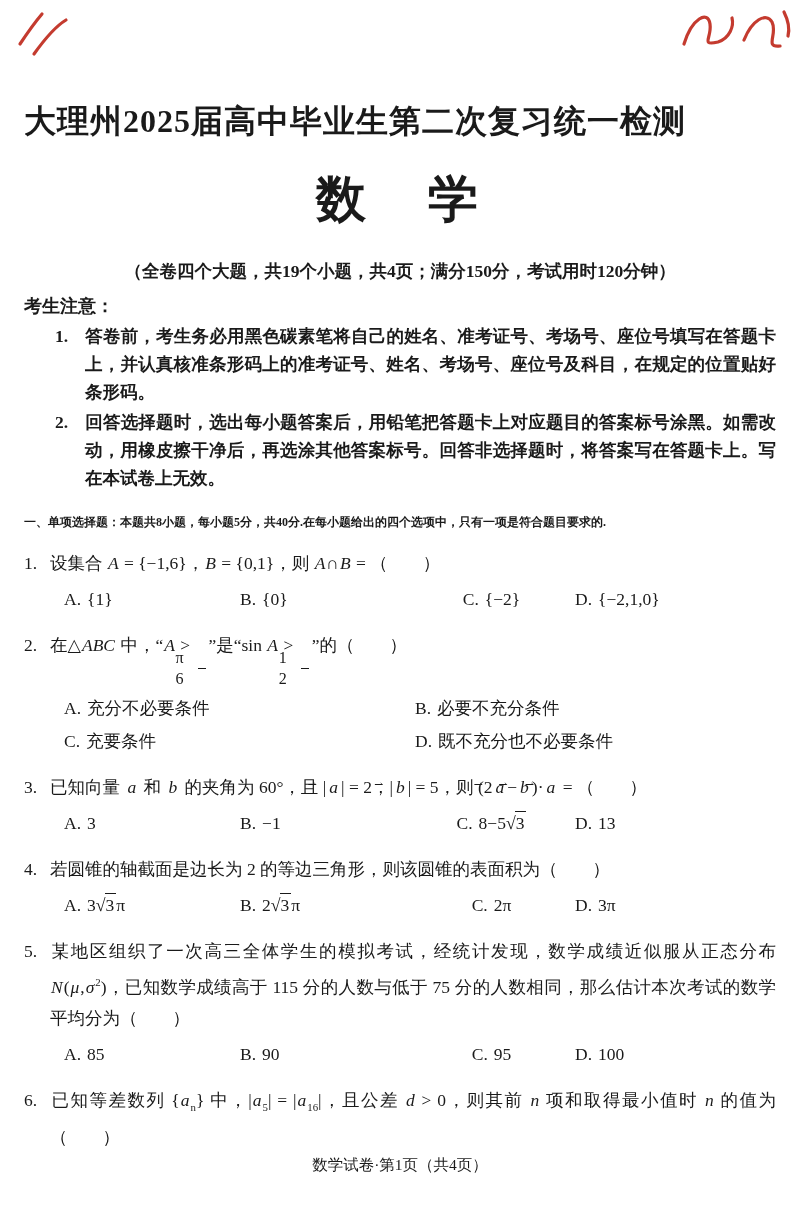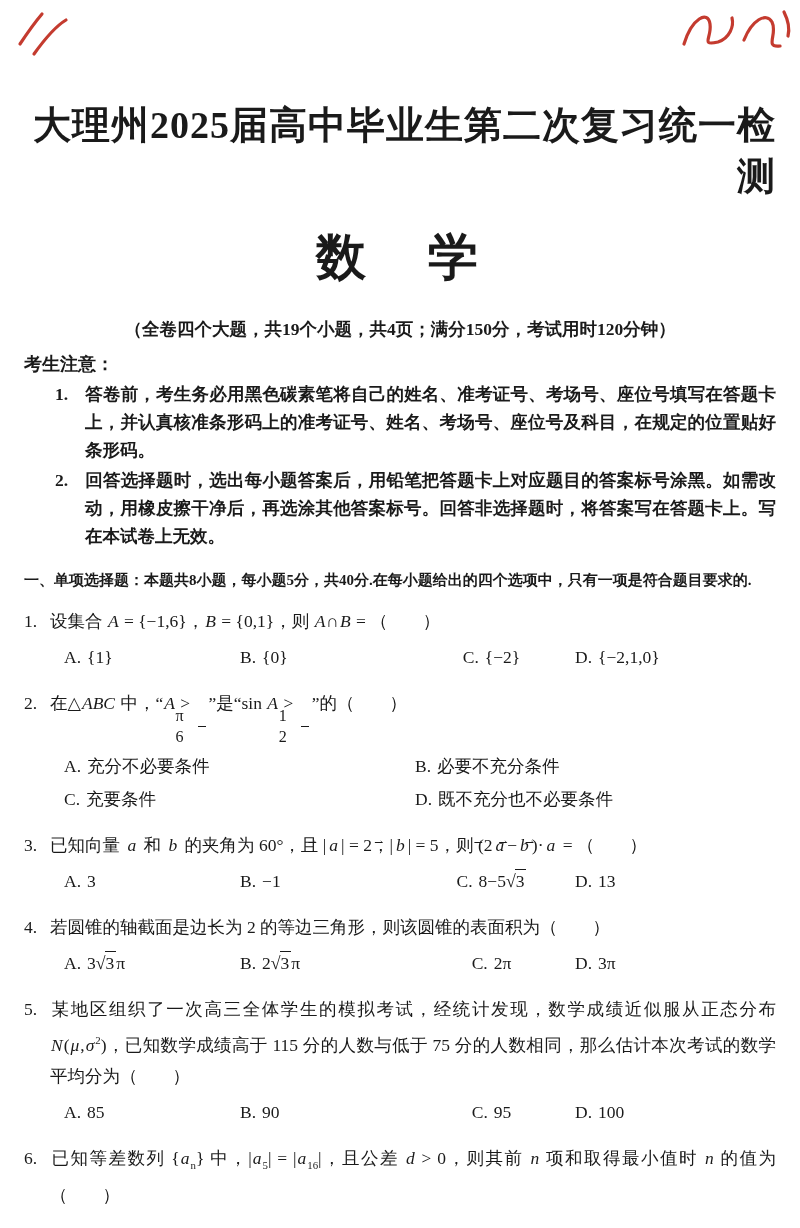--- a/index.html
+++ b/index.html
@@ -4,29 +4,29 @@
 <style>
   :root{ --paper:#ffffff; --ink:#1a1a1a; --pen-mark:#c43b2f; }
   *{box-sizing:border-box;}
   html,body{margin:0;padding:0;background:#888;}
   .page{
     position:relative; width:800px; height:1228px; margin:0 auto;
     background:var(--paper); color:var(--ink); overflow:hidden;
     font-family:"Liberation Serif","DejaVu Serif",serif;
   }
   .inner{padding:100px 24px 0 24px;}
-  .page-title{margin:0; text-align:right; font-size:38px; font-weight:700; letter-spacing:1px;}
+  .page-title{margin:0; text-align:left; font-size:32px; font-weight:700; letter-spacing:1px;}
   .subject-title{margin:22px 0 0; text-align:center; font-size:50px; font-weight:700; letter-spacing:6px;}
   .exam-info{margin-top:26px; text-align:center; font-size:17.5px; font-weight:700;}
   .notice-heading{margin-top:11px; font-size:18px; font-weight:700;}
   .notices{margin:4px 0 0; padding:0; list-style:none; font-size:17.5px; font-weight:700; line-height:28px;}
   .notices li{padding-left:61px; text-indent:-30px; text-align:justify; margin-top:2px;}
   .notices .no{display:inline-block; width:30px; text-indent:0; font-weight:700;}
   .section-title{margin-top:28px; text-align:center; font-size:23px; font-weight:700;}
-  .section-intro{margin-top:16px; font-size:15px; font-weight:700; line-height:29px;
+  .section-intro{margin-top:16px; font-size:12px; font-weight:700; line-height:29px;
     padding-left:37px; text-indent:-37px; text-align:justify;}
   .questions{margin-top:6px; font-size:17.5px;}
   .question{margin-top:11px;}
   .stem{padding-left:26px; text-indent:-26px; line-height:31px; text-align:justify;}
   .qnum{display:inline-block; width:26px; text-indent:0;}
   .options{padding-left:40px; margin-top:7px; line-height:27px;}
   .option{display:inline-block; vertical-align:top; margin-bottom:6px;}
   .cols4 .option:nth-child(1){width:176px;}
   .cols4 .option:nth-child(2){width:168px;}
   .cols4 .option:nth-child(3){width:167px;text-align:center;}
@@ -105,13 +105,14 @@
         <div class="question">
           <div class="stem"><span class="qnum">5.</span><span class="seg-t">某地区组织了一次高三全体学生的模拟考试，经统计发现，数学成绩近似服从正态分布 </span><span class="seg-i">N</span><span class="seg-t">(</span><span class="seg-i">μ</span><span class="seg-t">,</span><span class="seg-p"><span class="base">σ</span><sup>2</sup></span><span class="seg-t">)，已知数学成绩高于 115 分的人数与低于 75 分的人数相同，那么估计本次考试的数学平均分为（　　）</span></div>
           <div class="options cols4"><span class="option"><span class="olabel">A.</span><span class="seg-t">85</span></span><span class="option"><span class="olabel">B.</span><span class="seg-t">90</span></span><span class="option"><span class="olabel">C.</span><span class="seg-t">95</span></span><span class="option"><span class="olabel">D.</span><span class="seg-t">100</span></span></div>
         </div>
         <div class="question">
           <div class="stem"><span class="qnum">6.</span><span class="seg-t">已知等差数列 {</span><span class="seg-s"><span class="base">a</span><sub>n</sub></span><span class="seg-t">} 中，|</span><span class="seg-s"><span class="base">a</span><sub>5</sub></span><span class="seg-t">| = |</span><span class="seg-s"><span class="base">a</span><sub>16</sub></span><span class="seg-t">|，且公差 </span><span class="seg-i">d</span><span class="seg-t"> &gt; 0，则其前 </span><span class="seg-i">n</span><span class="seg-t"> 项和取得最小值时 </span><span class="seg-i">n</span><span class="seg-t"> 的值为（　　）</span></div>
         </div>
       </div>
   </div>
 
+  <div class="page-footer">数学试卷·第1页（共4页）</div>
 </div>
 
 </body></html>

